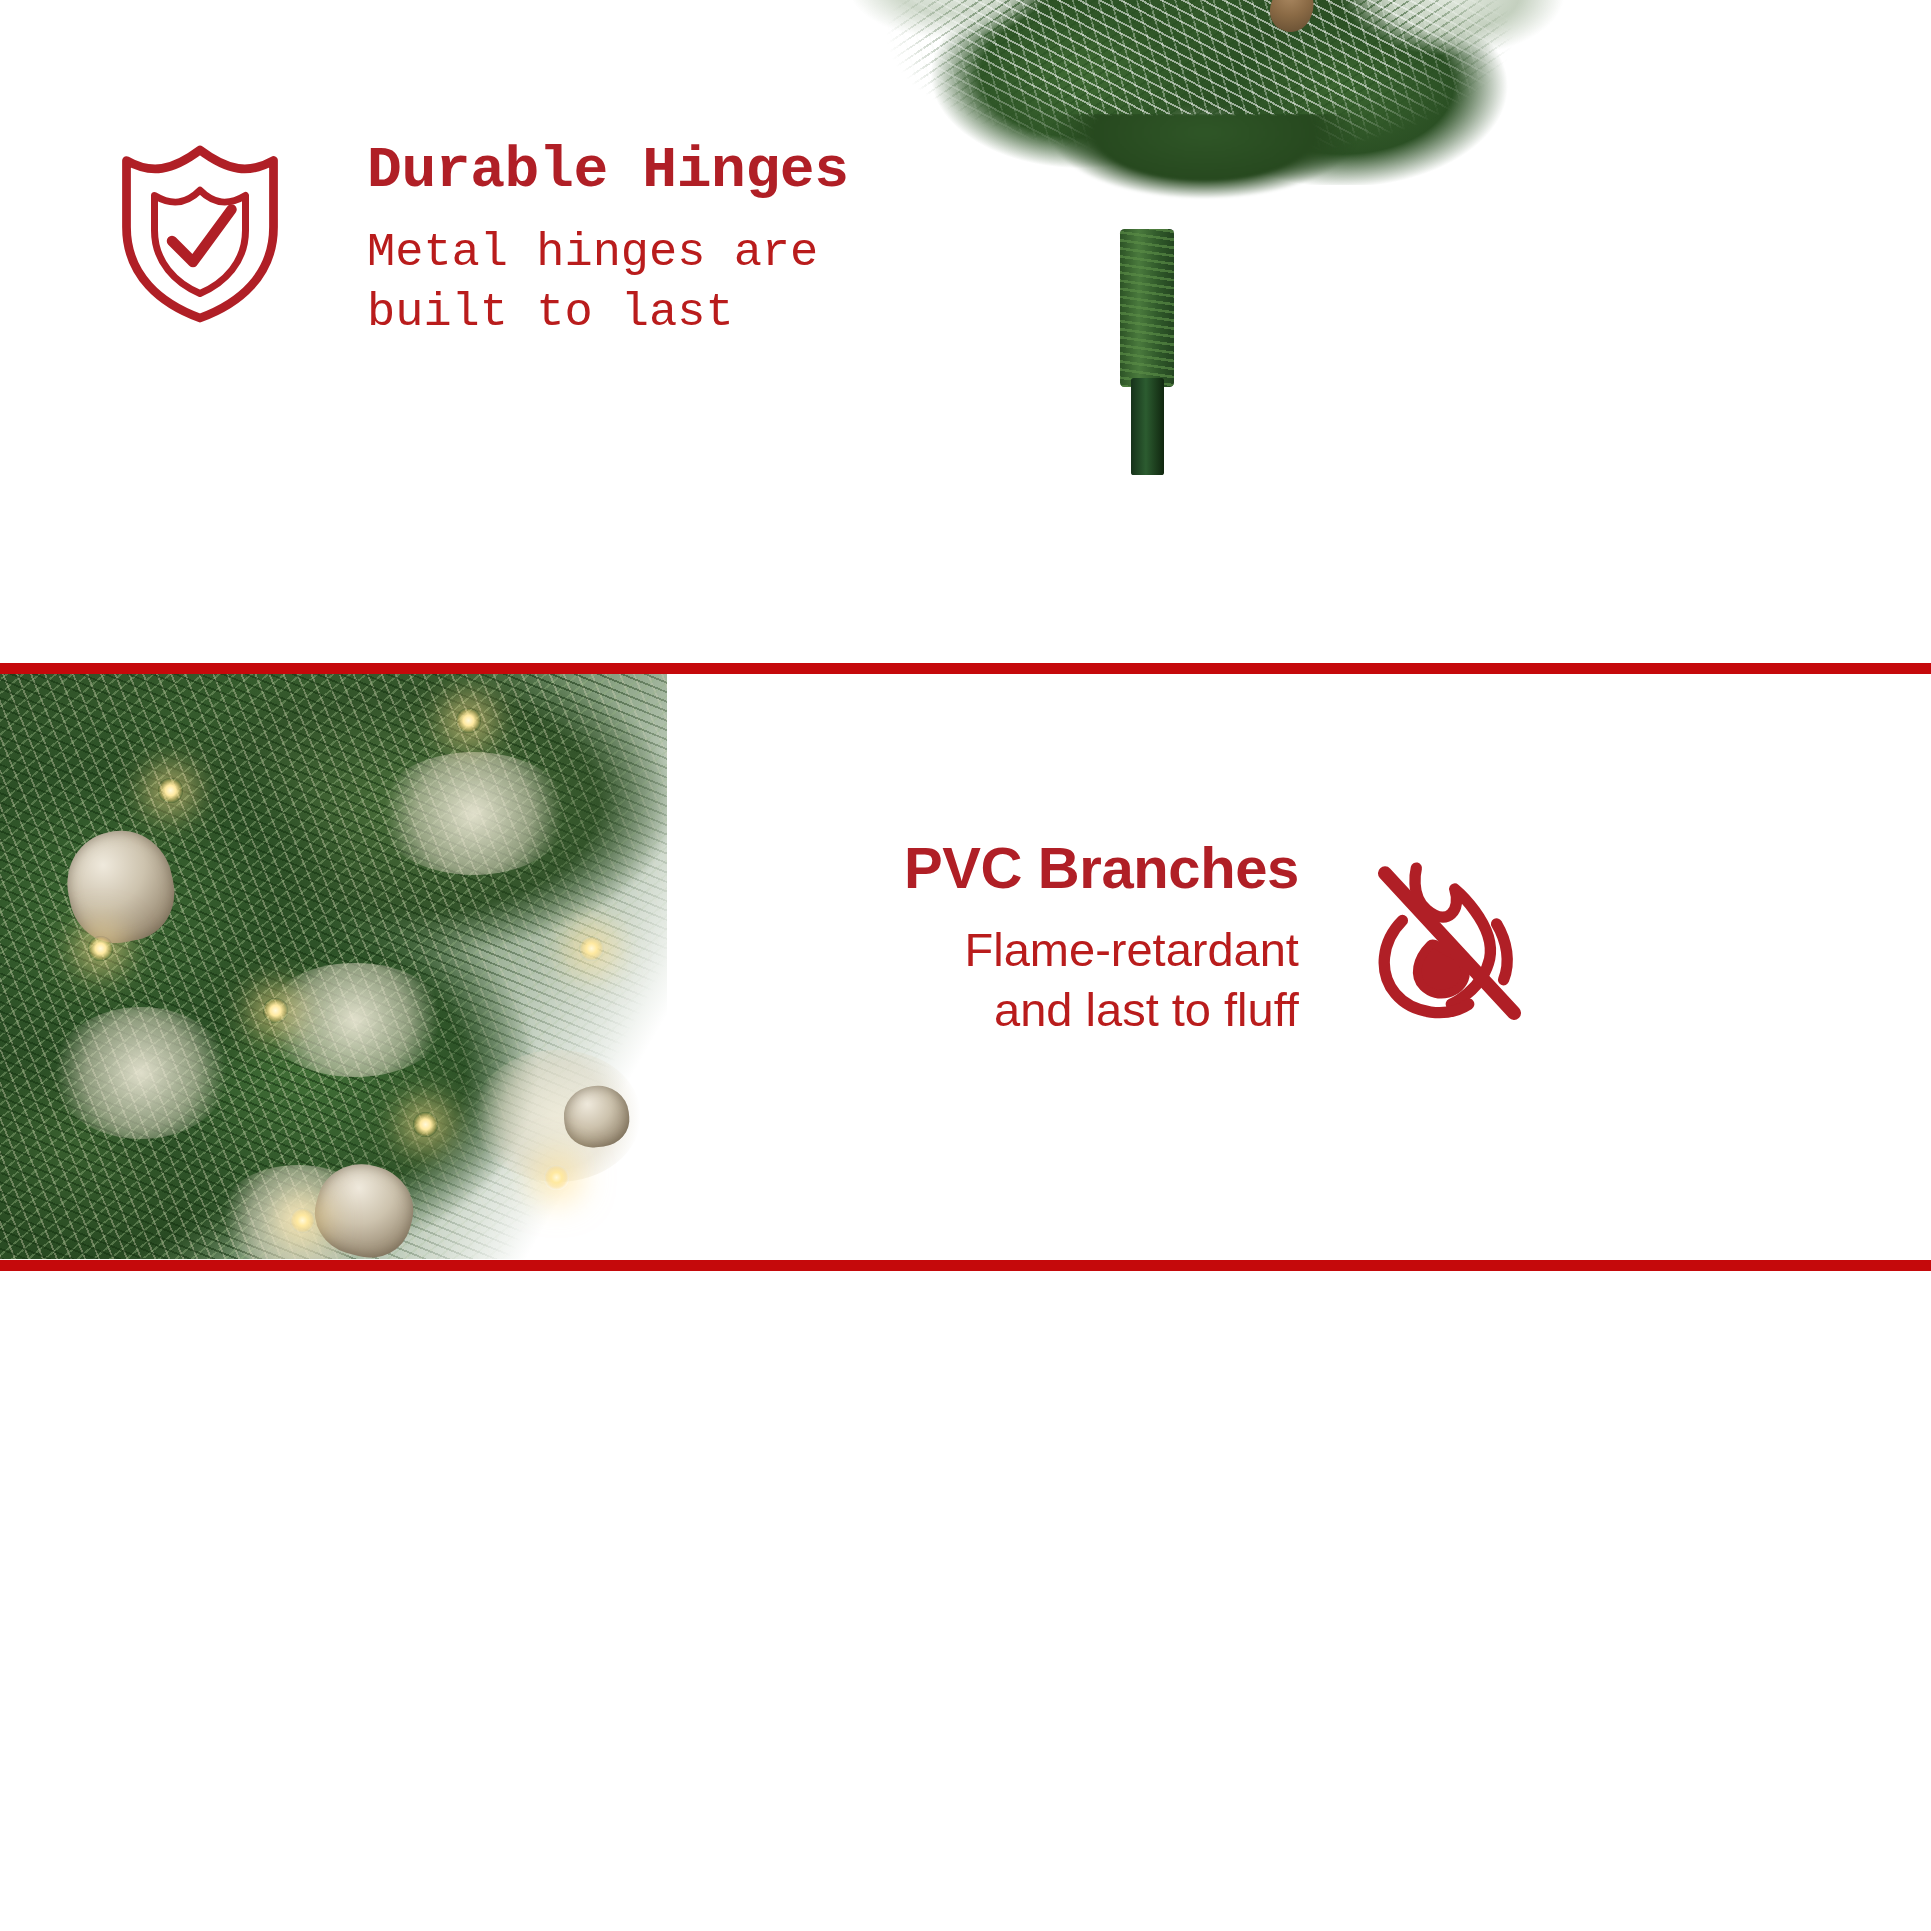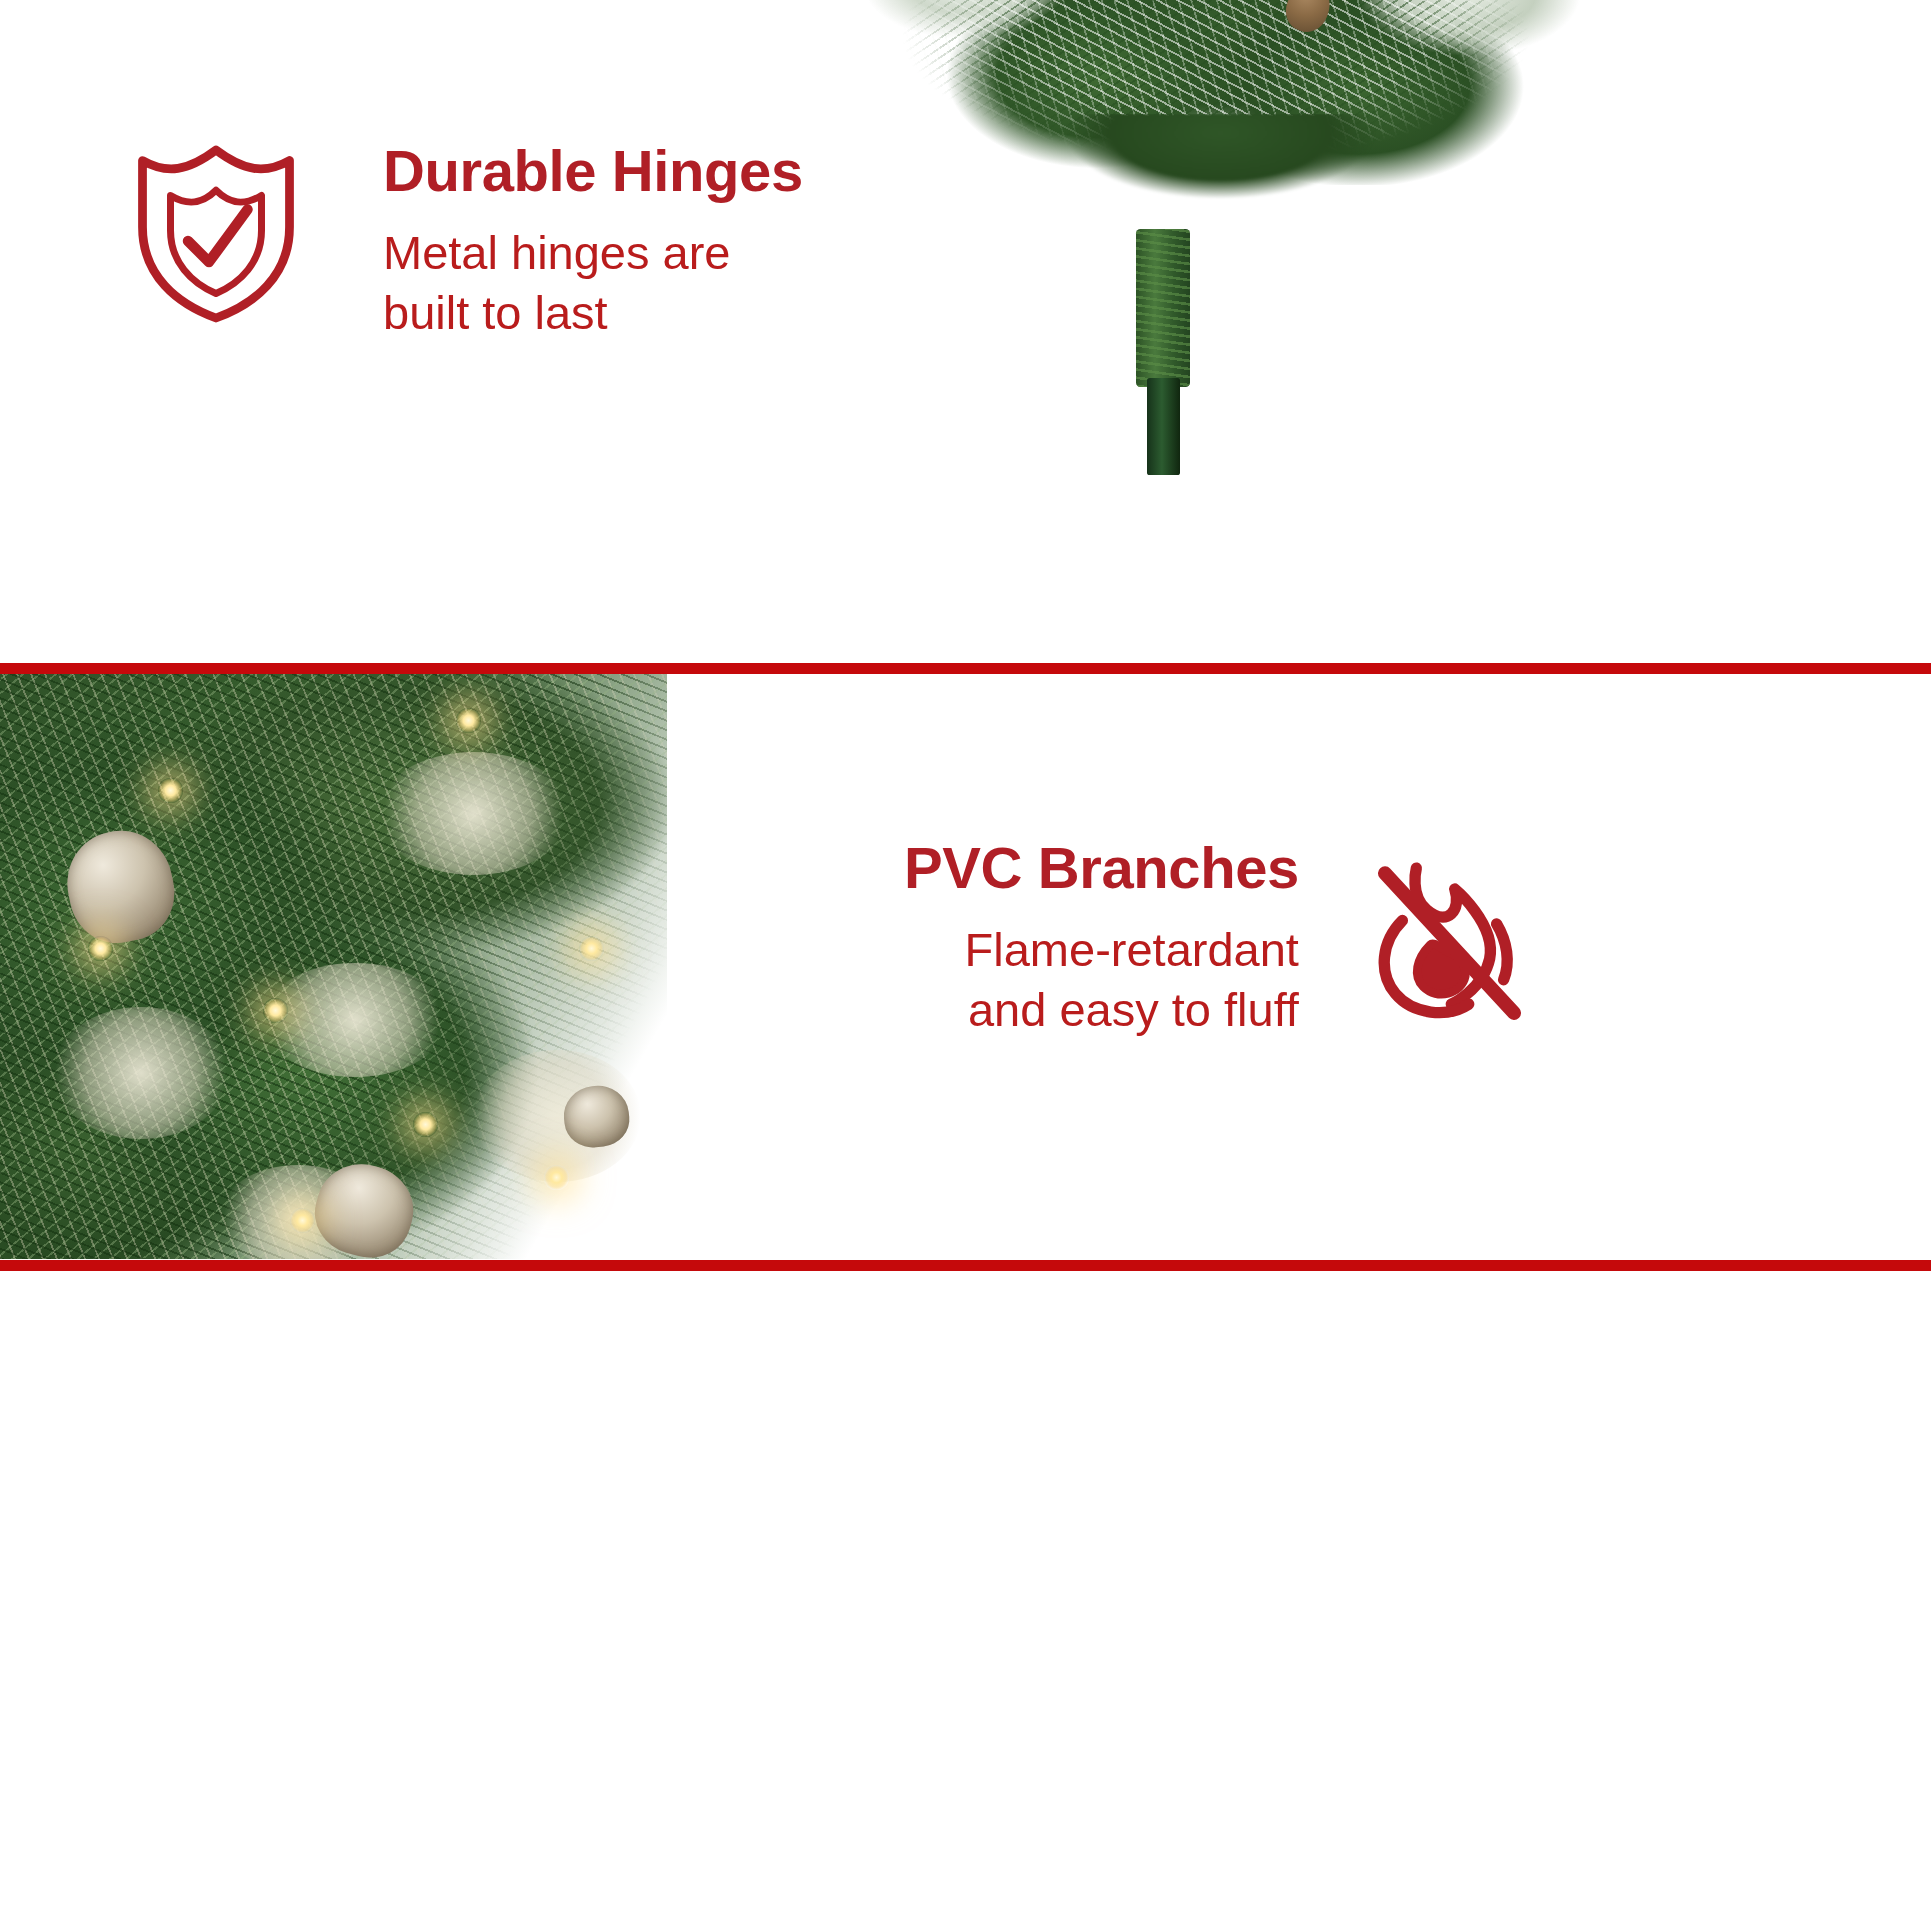--- a/index.html
+++ b/index.html
@@ -10,21 +10,21 @@
     overflow:hidden;
   }
   .infographic {
     position:relative;
     width:1931px;
     height:1931px;
     background:#ffffff;
   }
 
   
-  .panel { position:absolute; left:16px; width:1604px; background:#fff; overflow:hidden; }
+  .panel { position:absolute; left:0; width:1604px; background:#fff; overflow:hidden;font-family:Liberation Mono, monospace; }
   #panel-hinges   { top:0;    height:663px; }
   #panel-branches { top:673px; height:586px; }
   #panel-base     { top:1270px; height:661px; }
 
   .divider { position:absolute; left:0; width:1931px; height:10.5px; background:#C5090B; z-index:40; }
   #divider-1 { top:663px; }
   #divider-2 { top:1260px; }
 
   
   .feature { position:absolute; display:flex; align-items:flex-start; z-index:20; }
@@ -223,21 +223,21 @@
     <div class="light" id="light-5"></div>
     <div class="light" id="light-6"></div>
     <div class="light" id="light-7"></div>
     <div class="light" id="light-8"></div>
   </div>
 
   <div class="feature" id="feature-branches">
     <div class="feature-text">
       <div class="feature-title">PVC Branches</div>
       <div class="feature-desc">Flame-retardant
-and easy to fluff</div>
+and last to fluff</div>
     </div>
     <div class="feature-icon">
       <svg class="icon-svg" width="171" height="180" viewBox="0 0 98 103" fill="none" stroke="#B01F26" stroke-width="6.5" stroke-linecap="round" stroke-linejoin="round">
         <path d="M30 12 C30 12 26 28 36 36 C48 46 56 36 52 24 C52 24 76 44 72 64 C68 82 50 90 50 90"></path>
         <path d="M76 44 C82 54 84 66 80 76"></path>
         <path d="M22 42 C10 54 8 72 18 84 C28 96 48 98 60 90"></path>
         <path d="M38 56 C30 64 28 74 34 80 C42 88 56 84 58 74 C59 68 54 62 48 60 C44 58 40 54 38 56 Z" fill="#B01F26" stroke-width="5"></path>
         <path d="M12 15 L86 95" stroke-width="8"></path>
       </svg>
     </div>

